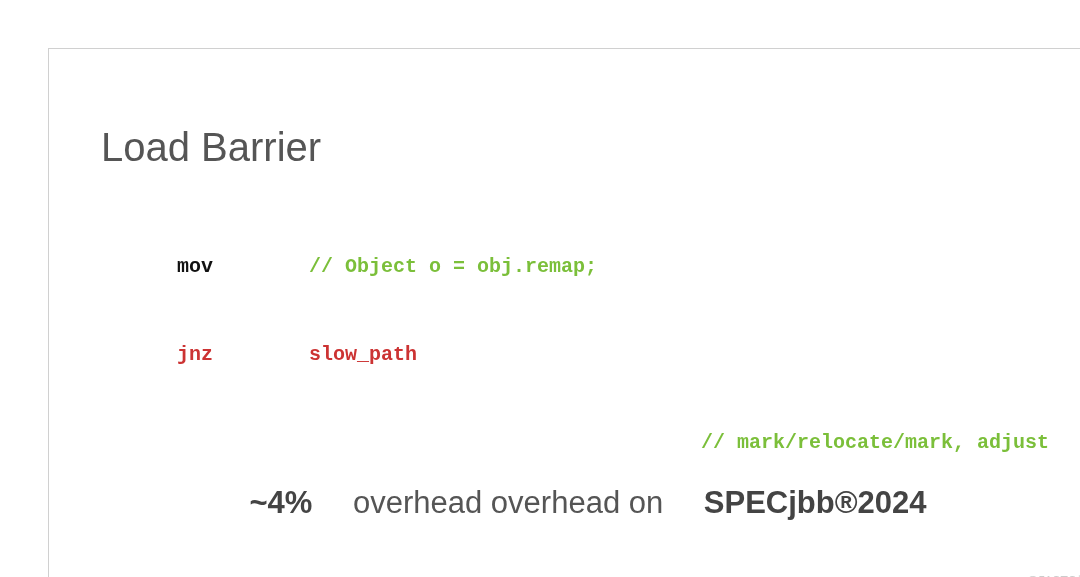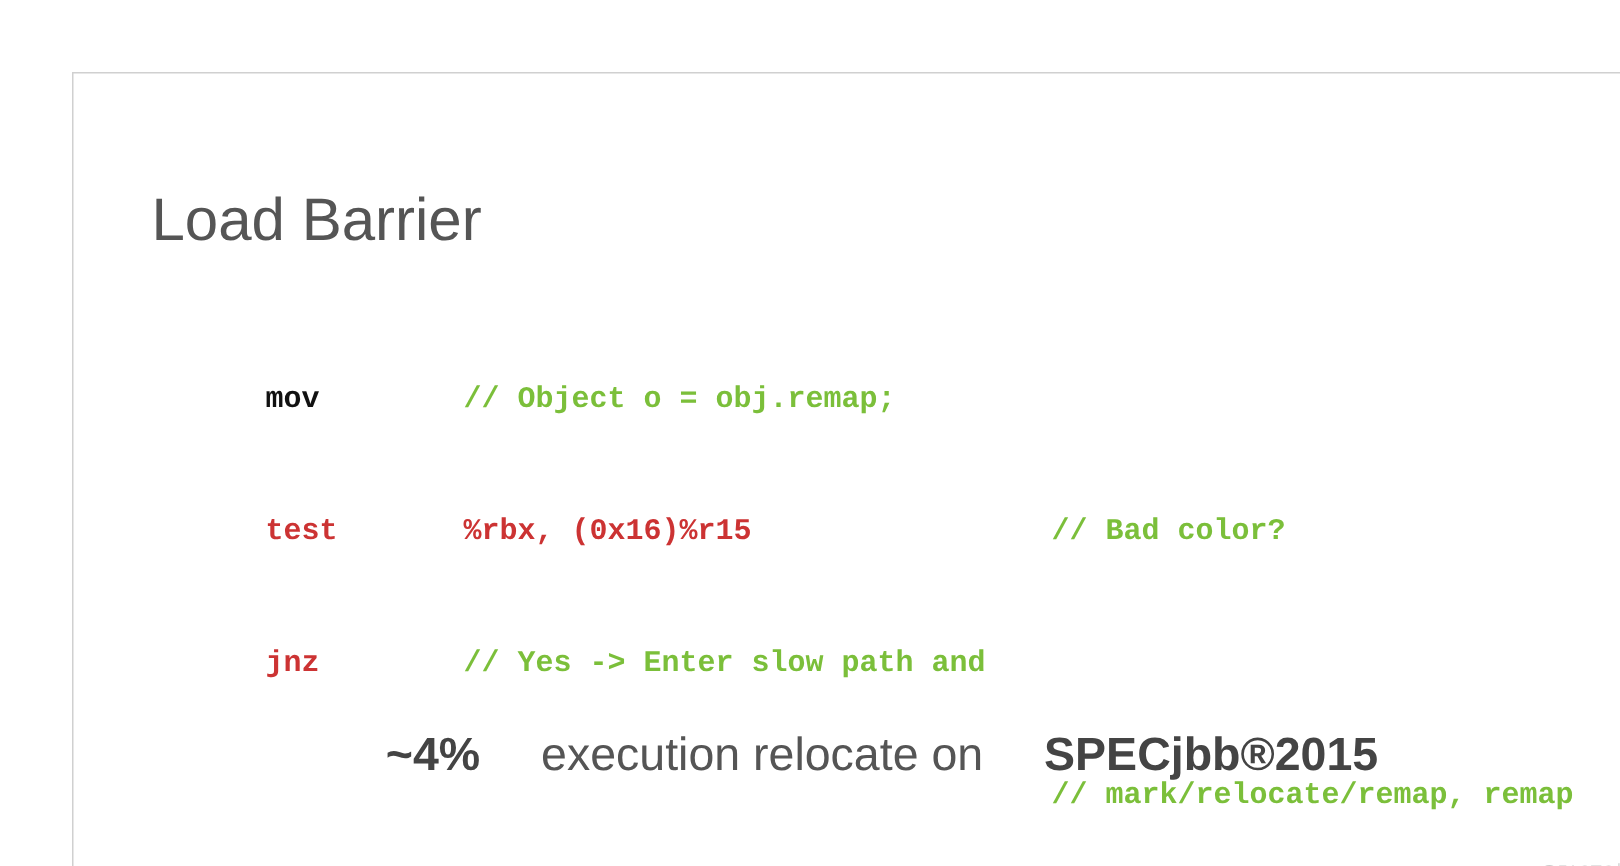--- a/index.html
+++ b/index.html
@@ -85,38 +85,33 @@
 
 <div class="slide">
   <div class="title">Load Barrier</div>
 
   <div class="code-block">
     <div class="code-row">
       <span class="opcode black">mov</span>
       <span class="comment">// Object o = obj.remap;</span>
     </div>
     <div class="code-row">
-      <span class="opcode red">test</span>
-      <span class="operand red">%rbx, (0x16)%r15</span>
-      <span class="comment">// Bad color?</span>
-    </div>
-    <div class="code-row">
       <span class="opcode red">jnz</span>
-      <span class="comment">// Yes -&gt; Enter slow path and</span>
+      <span class="operand red">slow_path</span>
     </div>
     <div class="code-row">
       <span class="opcode"></span>
       <span class="operand"></span>
-      <span class="comment">// mark/relocate/remap, remap</span>
+      <span class="comment">// mark/relocate/mark, adjust</span>
     </div>
     <div class="code-row">
       <span class="opcode"></span>
       <span class="operand"></span>
     </div>
   </div>
 
   <div class="caption">
-    <span class="bold">~4%</span><span> execution relocate on </span><span class="bold">SPECjbb®2015</span>
+    <span class="bold">~4%</span><span> overhead overhead on </span><span class="bold">SPECjbb®2024</span>
   </div>
 
   <div class="footer-accent"></div>
   <div class="watermark">@51CTO博客</div>
 </div>
 
 </body></html>

